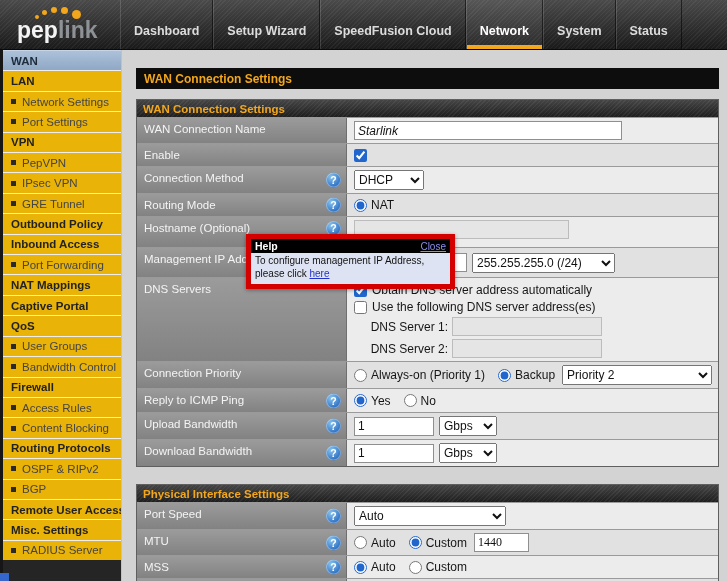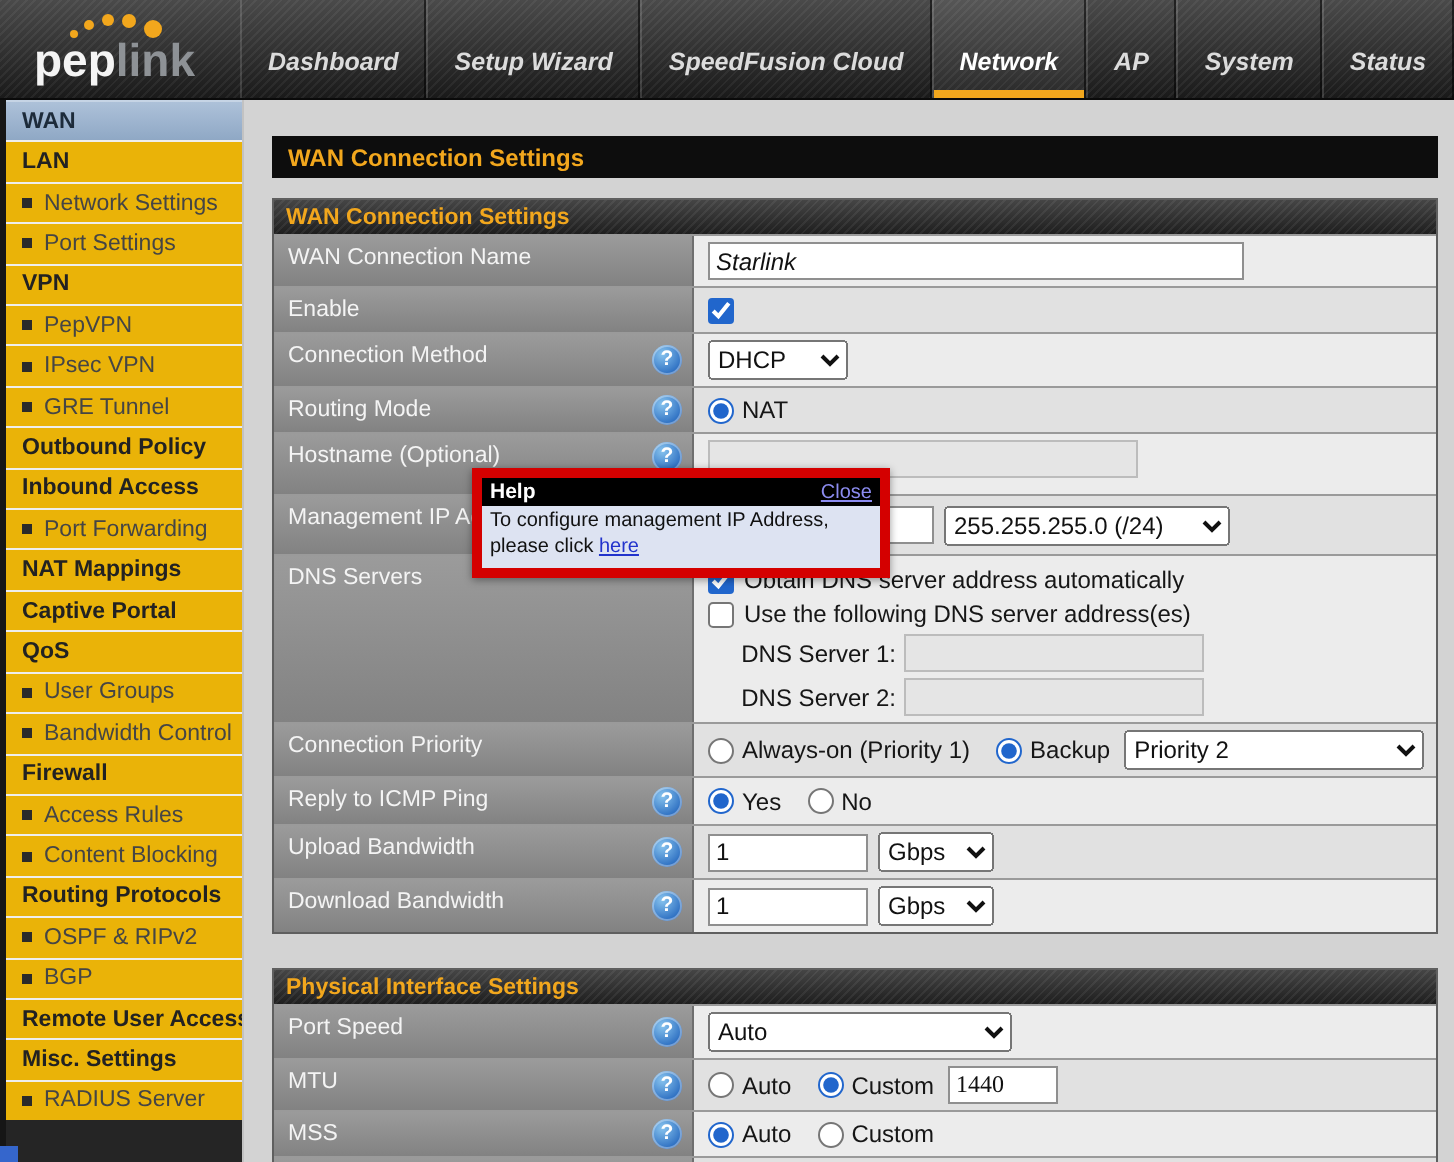--- a/index.html
+++ b/index.html
@@ -20,21 +20,21 @@
   .logo { position:relative; width:120px; flex:none; }
   .logo-text { position:absolute; left:17px; top:19px; font-size:23px; font-weight:bold; line-height:1; }
   .logo-pep { color:#f4f4f4; }
   .logo-link { color:#8e9296; }
   .dot { position:absolute; border-radius:50%; background:#f2a71d; }
   .d1 { left:35px; top:15px; width:4px; height:4px; }
   .d2 { left:42px; top:10px; width:5px; height:5px; }
   .d3 { left:51px; top:7px;  width:6px; height:6px; }
   .d4 { left:61px; top:7px;  width:7px; height:7px; }
   .d5 { left:72px; top:10px; width:9px; height:9px; }
-  .tabs { display:flex; align-items:stretch;font-style:italic; }
+  .tabs { display:flex; align-items:stretch; }
   .tab {
     position:relative; display:flex; align-items:center; padding:13px 13px 0 13px;
     color:#dcdcdc; font-weight:bold; font-size:12.5px; cursor:default; white-space:nowrap;
     border-left:1px solid rgba(255,255,255,0.14); border-right:1px solid rgba(0,0,0,0.55);
   }
   .tab.active { background:rgba(255,255,255,0.07); color:#fff; }
   .tab.active::after {
     content:""; position:absolute; left:0; right:0; bottom:0; height:4px; background:#f2a71d;
   }
 
@@ -98,21 +98,21 @@
   input[type="checkbox"], input[type="radio"] { accent-color:#2166cc; width:13px; height:13px; margin:0; flex:none; }
   .opt { display:flex; align-items:center; gap:4px; margin-right:8px; white-space:nowrap; cursor:default; }
 
   .fval.col { flex-direction:column; align-items:flex-start; gap:3px; padding-top:5px; }
   .dns-line { display:flex; align-items:center; gap:5px; }
   .dns-srv { display:flex; align-items:center; margin-left:14px; }
   .dns-srv .srv-lbl { width:80px; text-align:right; margin-right:4px; font-size:12px; }
 
   
   .help-popup {
-    position:absolute; left:236px; top:234px; z-index:50;
+    position:absolute; left:246px; top:234px; z-index:50;
     width:209px; border:5px solid #d40000; background:#dde3f2;
     box-shadow:0 1px 4px rgba(0,0,0,0.4);
   }
   .hp-header {
     background:#000; color:#fff; display:flex; justify-content:space-between; align-items:center;
     padding:1px 4px; font-size:10.5px; font-weight:bold; height:14px;
   }
   .hp-close { color:#8c8cf0; text-decoration:underline; font-weight:normal; font-size:10px; cursor:pointer; }
   .hp-body { padding:2px 4px 4px; font-size:10px; line-height:12.5px; color:#111; }
   .hp-link { color:#2233cc; text-decoration:underline; cursor:pointer; }
@@ -127,21 +127,20 @@
     <span class="dot d3"></span>
     <span class="dot d4"></span>
     <span class="dot d5"></span>
     <span class="logo-text"><span class="logo-pep">pep</span><span class="logo-link">link</span></span>
   </div>
   <div class="tabs">
     <div class="tab">Dashboard</div>
     <div class="tab">Setup Wizard</div>
     <div class="tab">SpeedFusion Cloud</div>
     <div class="tab active">Network</div>
-    <div class="tab">AP</div>
     <div class="tab">System</div>
     <div class="tab">Status</div>
   </div>
 
 </div>
 
 <div class="layout">
 
   <aside class="sidebar">
     <div class="snav hdr sel">WAN</div>

